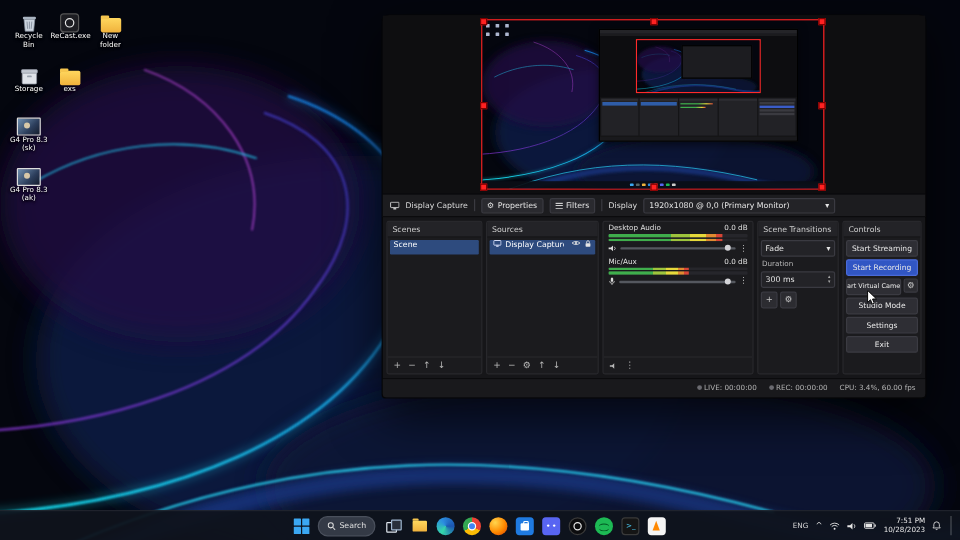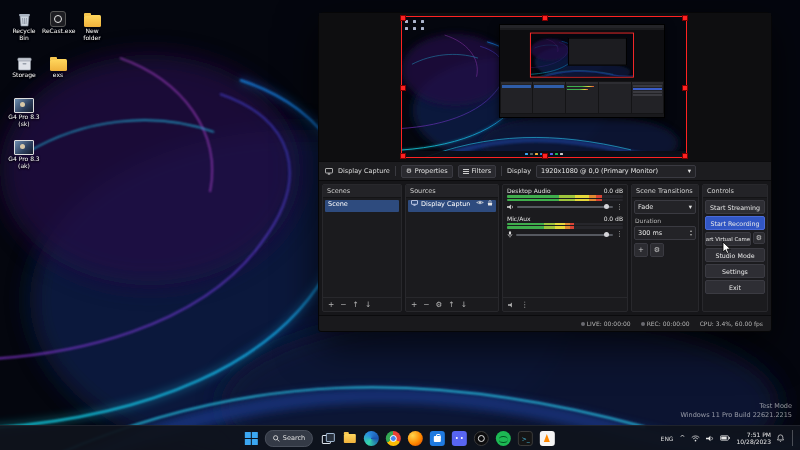--- a/index.html
+++ b/index.html
@@ -524,24 +524,20 @@
 
     </div>
 
     <div class="obs-status">
       <span><span class="dot"></span><span>LIVE: 00:00:00</span></span>
       <span><span class="dot"></span><span>REC: 00:00:00</span></span>
       <span>CPU: 3.4%, 60.00 fps</span>
     </div>
   </div>
 
-  <div class="watermark">
-    <div>Test Mode</div>
-    <div>Windows 11 Pro Build 22621.2215</div>
-  </div>
 
   <div class="cursor">
     <svg width="10" height="13" viewBox="0 0 10 13">
         <path d="M1 0 L1 10 L3.4 7.8 L4.9 11.4 L6.6 10.7 L5.1 7.2 L8.4 7.1 Z" fill="#fff" stroke="#000" stroke-width="0.8"></path>
       </svg>
   </div>
 
   <div class="taskbar">
     <div class="tb-center">
       <div class="start">

